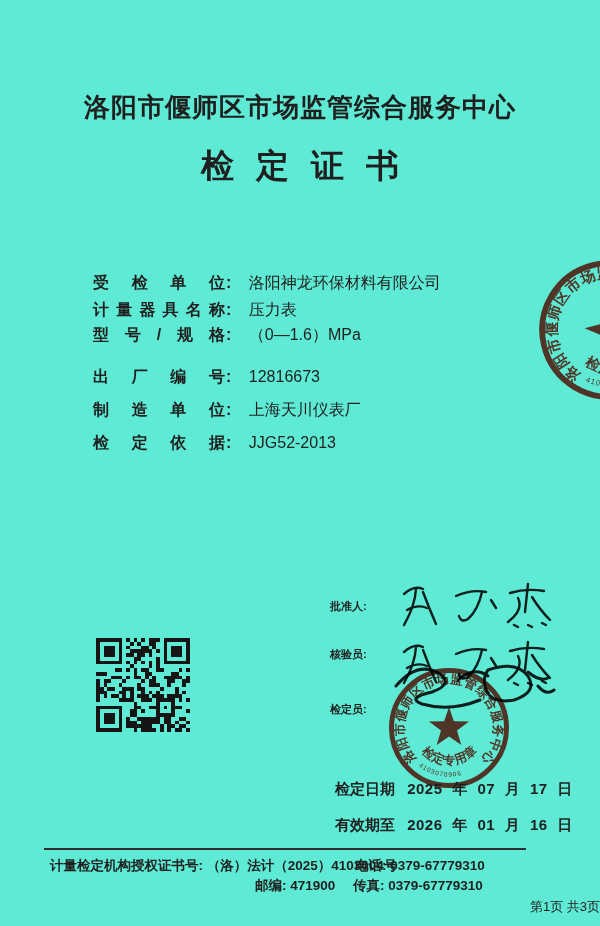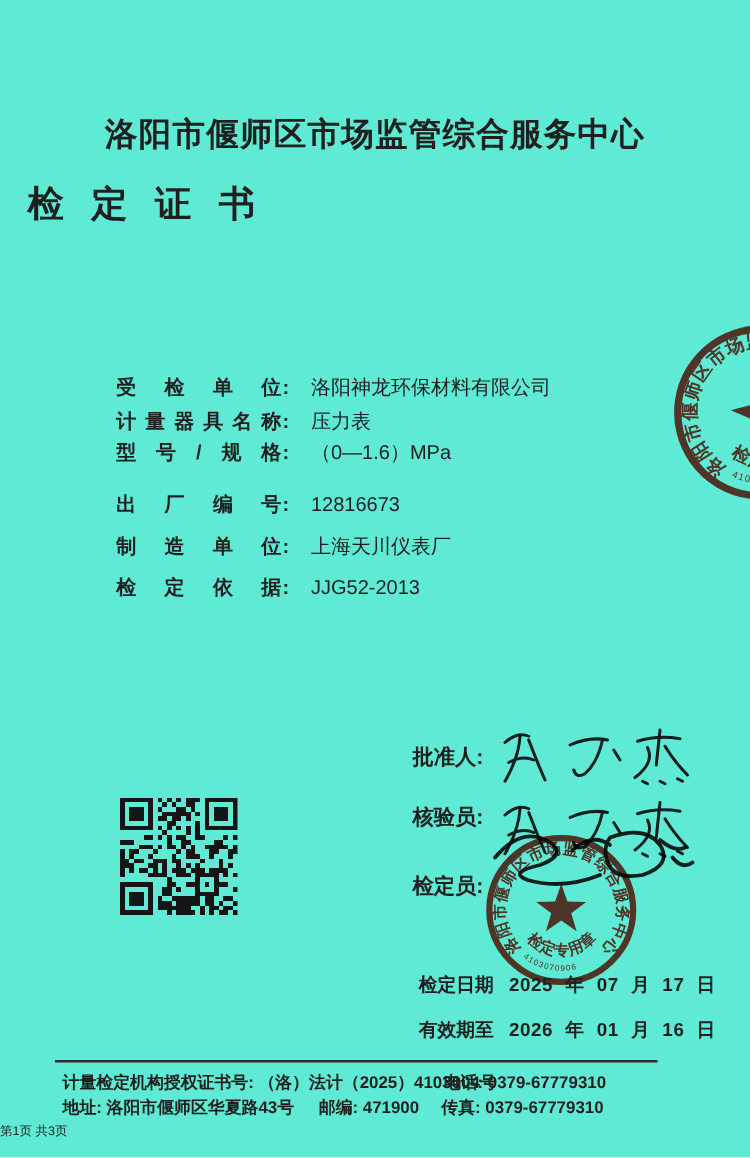--- a/index.html
+++ b/index.html
@@ -3,35 +3,35 @@
 <meta charset="utf-8">
 <style>
   html,body{margin:0;padding:0;background:#ffffff;}
   .page{
     position:relative;width:600px;height:926px;margin:0 auto;
     background:#5eead4;overflow:hidden;color:#1f1f1f;
     font-family:"Liberation Sans","DejaVu Sans",sans-serif;
   }
   .abs{position:absolute;}
   .org-title{top:90px;left:0;width:100%;text-align:center;font-size:26px;font-weight:700;letter-spacing:1px;}
-  .doc-title{top:144px;left:0;width:100%;font-size:29px;font-weight:700;letter-spacing:22px;text-indent:22px;}
+  .doc-title{top:144px;left:0;width:100%;text-align:center;font-size:33px;font-weight:700;letter-spacing:22px;text-indent:22px;}
   .certno{top:209px;left:175px;font-size:15px;}
   .certno .lab{font-weight:700;}
   .certno .val{margin-left:26px;font-weight:700;}
   .irow{left:93px;font-size:16px;line-height:20px;white-space:nowrap;}
-  .ilabel{display:inline-block;width:132px;text-align:justify;text-align-last:justify;font-weight:700;margin-top:28px;}
+  .ilabel{display:inline-block;width:132px;text-align:justify;text-align-last:justify;font-weight:700;}
   .icolon{font-weight:700;margin-left:1px;}
   .ival{margin-left:13px;font-weight:400;}
-  .srow{left:330px;font-size:17px;line-height:20px;font-weight:700;white-space:nowrap;}
+  .srow{left:330px;font-size:11px;line-height:20px;font-weight:700;white-space:nowrap;}
   .drow{left:335px;font-size:15px;line-height:16px;white-space:nowrap;}
   .dlabel{display:inline-block;width:60px;font-weight:700;}
   .dval{margin-left:8px;font-weight:700;word-spacing:5px;letter-spacing:0.5px;}
   .rule{top:848px;left:44px;width:482px;height:2px;background:#2e2e2e;}
   .f{font-size:13.5px;font-weight:700;line-height:16px;white-space:nowrap;}
-  .pageinfo{top:898px;left:0;width:100%;text-align:left;font-size:10px;font-weight:400;}
+  .pageinfo{top:898px;left:0;width:100%;text-align:right;font-size:13px;font-weight:400;}
   .sig{mix-blend-mode:multiply;}
   .sig path{stroke:#222;fill:none;stroke-linecap:round;stroke-linejoin:round;}
   .stamp{mix-blend-mode:multiply;opacity:0.92;}
   .qr{image-rendering:pixelated;}
 </style>
 </head>
 <body>
 
 <div class="page">
 
@@ -149,18 +149,17 @@
     <span class="dval">2025 年 07 月 17 日</span>
   </div>
   <div class="abs drow" style="top:817px">
     <span class="dlabel">有效期至</span>
     <span class="dval">2026 年 01 月 16 日</span>
   </div>
 
   <div class="abs rule"></div>
   <div class="abs f" style="top:858px;left:50px">计量检定机构授权证书号: （洛）法计（2025）4103004号</div>
   <div class="abs f" style="top:858px;left:355px">电话: 0379-67779310</div>
-  <div class="abs f" style="top:878px;left:50px">地址: 洛阳市偃师区华夏路43号</div>
   <div class="abs f" style="top:878px;left:255px">邮编: 471900</div>
   <div class="abs f" style="top:878px;left:353px">传真: 0379-67779310</div>
   <div class="abs pageinfo">第1页  共3页</div>
 
 </div>
 
 </body></html>

